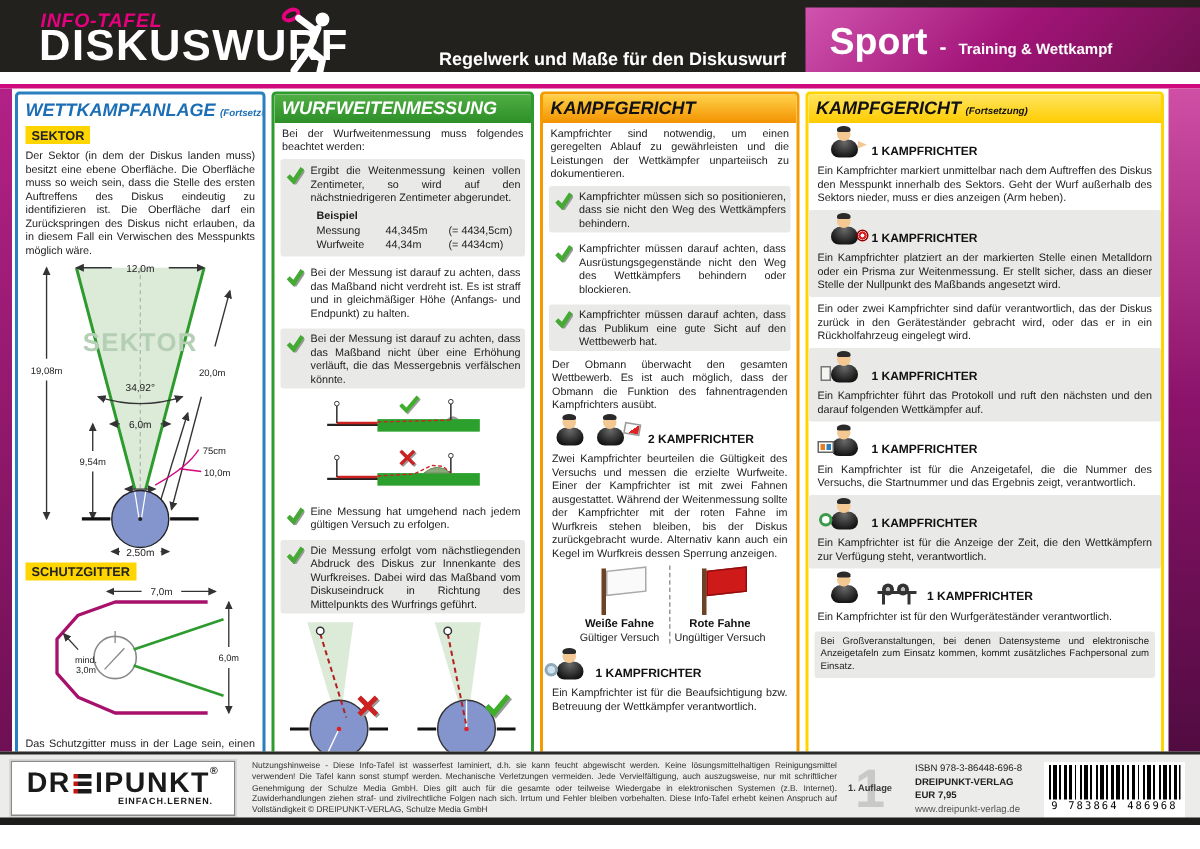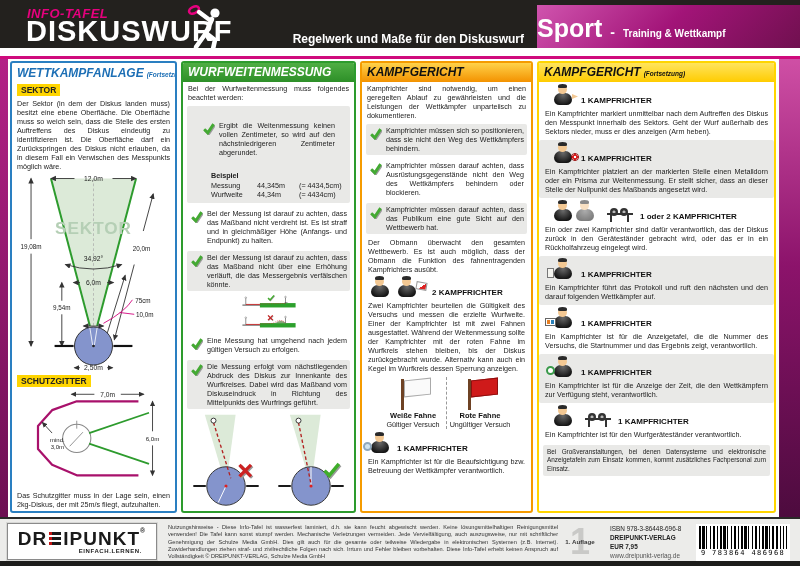--- a/index.html
+++ b/index.html
@@ -7,21 +7,21 @@
   body{font-family:"Liberation Sans",sans-serif}
   .poster{position:relative;width:800px;height:566px;background:#fff;overflow:hidden}
 
   
   .header{position:absolute;left:0;top:0;width:800px;height:48px;background:#23211e}
   .kicker{position:absolute;left:27px;top:6px;color:#e6007e;font-size:13px;font-weight:bold;font-style:italic;letter-spacing:.5px}
   .h-title{position:absolute;left:26px;top:17px;color:#fff;font-size:29px;font-weight:bold;letter-spacing:1px;line-height:1}
   .thrower{position:absolute;left:182px;top:3px;width:48px;height:50px}
   .tagline{position:absolute;right:276px;top:32px;color:#fff;font-size:12px;font-weight:bold;white-space:nowrap}
   .brand-panel{position:absolute;left:537px;top:5px;right:0;bottom:0;background:linear-gradient(135deg,#d054ae 0%,#a21478 50%,#70104f 100%)}
-  .brand{position:absolute;left:0;bottom:5px;display:flex;align-items:baseline;gap:8px;color:#fff;white-space:nowrap}
+  .brand{position:absolute;left:16px;bottom:5px;display:flex;align-items:baseline;gap:8px;color:#fff;white-space:nowrap}
   .brand .b1{font-size:25px;font-weight:bold}
   .brand .bsep{font-size:14px;font-weight:bold}
   .brand .b2{font-size:10px;font-weight:bold}
   .header-line{position:absolute;left:0;top:56px;width:800px;height:3px;background:#cf0a7c}
 
   
   .edge-left{position:absolute;left:0;top:59px;width:8px;height:458px;background:linear-gradient(180deg,#b32186,#6d0f52)}
   .edge-right{position:absolute;right:0;top:59px;width:21px;height:458px;background:linear-gradient(180deg,#cf4fa5,#8c136b 45%,#4d0b3e)}
 
   
@@ -36,21 +36,21 @@
   .bar-orange{background:linear-gradient(180deg,#ffd24a,#f39200);color:#111}
   .bar-yellow{background:linear-gradient(180deg,#ffe45e,#ffcc00);color:#111}
   .fortsetzung{font-size:6.5px;font-weight:bold;margin-left:3px}
   .tag{display:inline-block;margin:3px 5px 1px;padding:1px 4px;background:#ffd500;font-weight:bold;font-size:8.5px;color:#222;align-self:flex-start}
   .para{padding:2px 5px;font-size:7.2px;line-height:1.25;text-align:justify;color:#1c1c1c}
   .para-b{font-size:7.2px;line-height:1.25;text-align:justify;color:#1c1c1c;flex:1}
 
   .bullet{display:flex;gap:4px;margin:2px 4px;padding:2px 3px;align-items:flex-start}
   .shade{background:#e9e9e7;border-radius:2px}
   .shadebox{background:#e9e9e7;border-radius:2px;margin:2px 4px;padding:1px 0}
-  .shadebox .bullet{margin:12px;background:none}
+  .shadebox .bullet{margin:0;background:none}
   .chk,.xic{width:13px;height:13px;flex:none;margin-top:1px}
   .beispiel{margin:1px 6px 3px 24px;font-size:7.2px;color:#1c1c1c}
   .beispiel .bh{font-weight:bold;margin-bottom:1px}
   .brow{display:flex}
   .brow .bl{width:46px}
   .brow .bv{width:42px}
 
   .dia{display:block;margin:1px auto}
 
   
@@ -92,21 +92,21 @@
   .cloth.redc{background:#cf1a1a;border:1px solid #8e0f0f}
   .flag-name{font-size:7.5px;font-weight:bold;color:#111}
   .flag-desc{font-size:7.2px;color:#1c1c1c}
 
   
   .entry{padding:3px 6px 4px}
   .entry-top{display:flex;align-items:flex-end;gap:7px;margin-bottom:1px;padding-left:6px}
   .note{margin:2px 4px;padding:3px 4px;font-size:6.4px;line-height:1.3;text-align:justify;color:#222}
 
   
-  .footer{position:absolute;left:0;right:0;bottom:0;height:49px;background:#ececea;border-top:2px solid #2a2a28}
+  .footer{position:absolute;left:0;right:0;bottom:16px;height:49px;background:#ececea;border-top:2px solid #2a2a28}
   .bottom-bar{position:absolute;left:0;right:0;bottom:0;height:5px;background:#1d1d1b}
   .logo-box{position:absolute;left:7px;top:4px;width:150px;height:37px;background:#fff;border:1px solid #8a8a8a;outline:1px solid #d8d8d6;display:flex;flex-direction:column;align-items:center;justify-content:center}
   .logo-line{font-size:19px;font-weight:bold;color:#1a1a1a;letter-spacing:1px;display:flex;align-items:center;line-height:1}
   .tribar{display:inline-flex;flex-direction:column;gap:2px;margin:0 2px}
   .tribar i{display:block;width:12px;height:3px;background:linear-gradient(90deg,#c11414 0 3px,#1a1a1a 3px)}
   .logo-r{font-size:7px;align-self:flex-start;margin-top:-2px}
   .logo-sub{font-size:6px;font-weight:bold;letter-spacing:.6px;align-self:flex-end;margin-right:14px;color:#1a1a1a}
   .legal{position:absolute;left:168px;top:5px;width:390px;font-size:5.6px;line-height:1.3;color:#333;text-align:justify}
   .auflage-wrap{position:absolute;left:560px;top:4px;width:40px;height:38px}
   .auflage-big{position:absolute;inset:0;font-size:36px;font-weight:bold;color:#c9c9c7;text-align:center;line-height:38px}
@@ -472,37 +472,20 @@
             <div class="head"></div>
             <div class="jbody"></div>
             <div class="acc acc-prism"></div>
           </div>
         <div class="role-label">1 KAMPFRICHTER</div>
       </div>
       <div class="para" style="padding:0">Ein Kampfrichter platziert an der markierten Stelle einen Metalldorn oder ein Prisma zur Weitenmessung. Er stellt sicher, dass an dieser Stelle der Nullpunkt des Maßbands angesetzt wird.</div>
     </div>
 
     <div class="entry">
-      <div class="entry-top">
-        <div class="judge">
-            <div class="head"></div>
-            <div class="jbody"></div>
-          </div>
-        <div class="judge ghost">
-            <div class="head"></div>
-            <div class="jbody"></div>
-          </div>
-        <div class="rack">
-            <i class="d1"></i>
-            <i class="d2"></i>
-            <div class="bar"></div>
-            <div class="legs"></div>
-          </div>
-        <div class="role-label">1 oder 2 KAMPFRICHTER</div>
-      </div>
       <div class="para" style="padding:0">Ein oder zwei Kampfrichter sind dafür verantwortlich, das der Diskus zurück in den Geräteständer gebracht wird, oder das er in ein Rückholfahrzeug eingelegt wird.</div>
     </div>
 
     <div class="entry shade">
       <div class="entry-top">
         <div class="judge">
             <div class="head"></div>
             <div class="jbody"></div>
             <div class="acc acc-clip"></div>
           </div>

